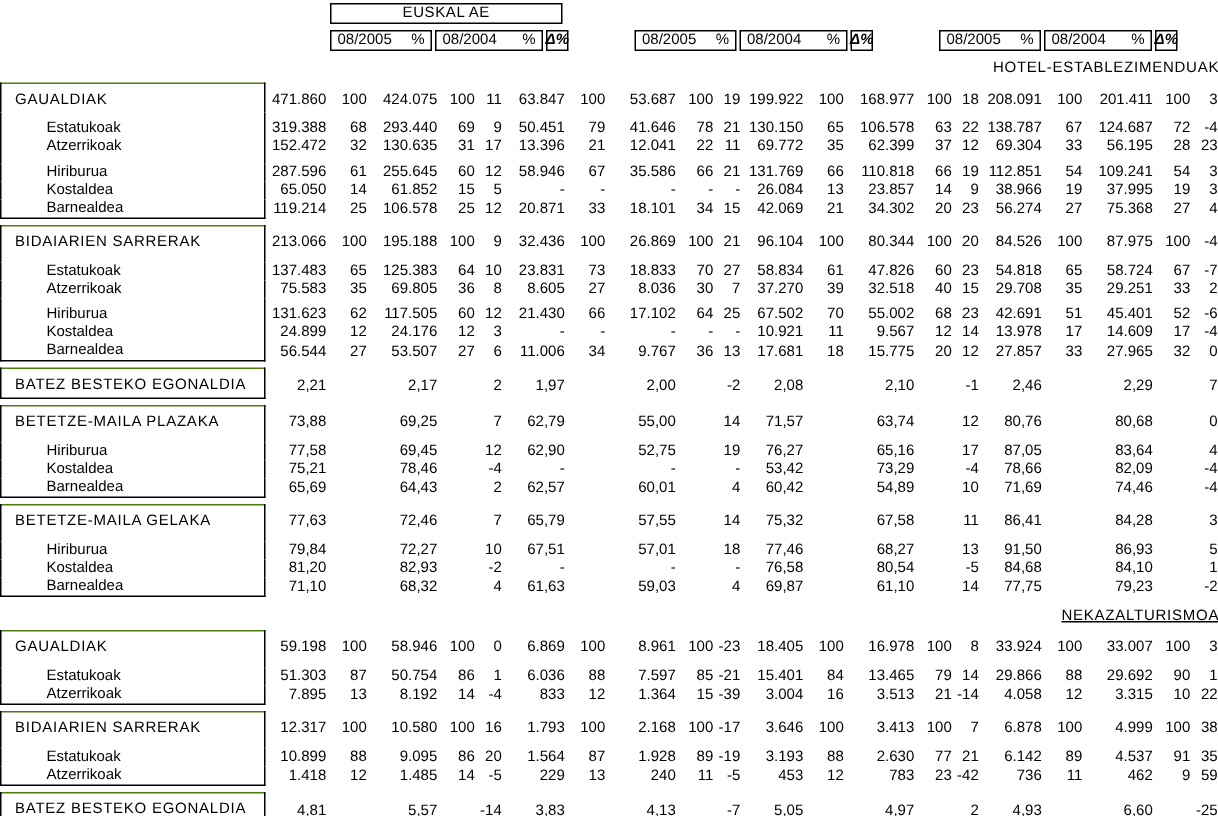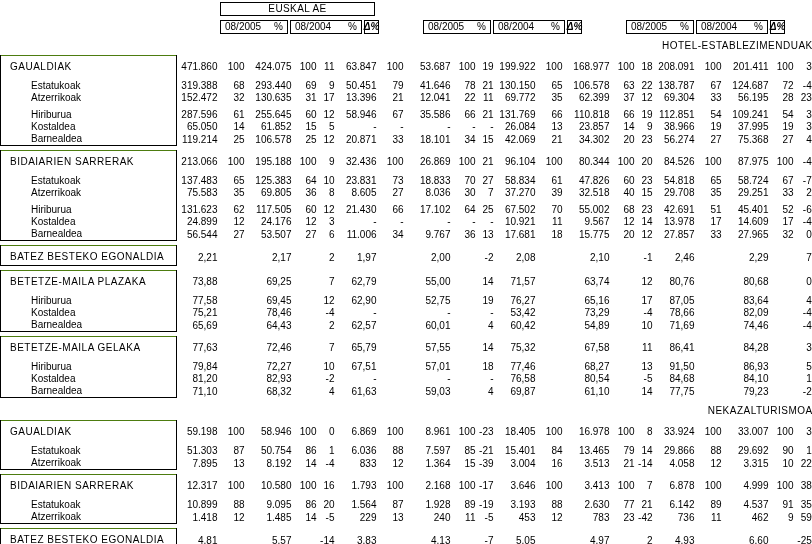--- a/index.html
+++ b/index.html
@@ -34,21 +34,21 @@
   td.p{text-align:right;padding-right:2px;}
   td.d{text-align:right;padding-right:1px;}
   td.label{padding-left:30px;}
   tr.head td.label{padding-left:9px;letter-spacing:0.5px;}
   tr.head td{height:15px;padding-bottom:2px;padding-top:2px;}
   tr.igap td{height:5px;line-height:5px;}
   tbody.spacer td{height:4px;line-height:4px;}
   tbody.title-block td{
     height:18px;line-height:18px;padding-left:2px;letter-spacing:0.5px;vertical-align:middle;text-align:right;
   }
-  tbody.title-block td.indent{padding-left:20px;}
+  tbody.title-block td.indent{padding-left:20px;text-decoration:underline;}
   tbody.box td.label{border-left:1px solid #000;border-right:1px solid #000;}
   tbody.box tr:first-child td.label{border-top:1px solid #4d7c0f;}
   tbody.box tr:last-child td.label{border-bottom:1px solid #000;}
 </style>
 </head>
 <body>
 
 <div class="hdr">
   <div class="hdr-row">
     <div class="hsp"></div>

